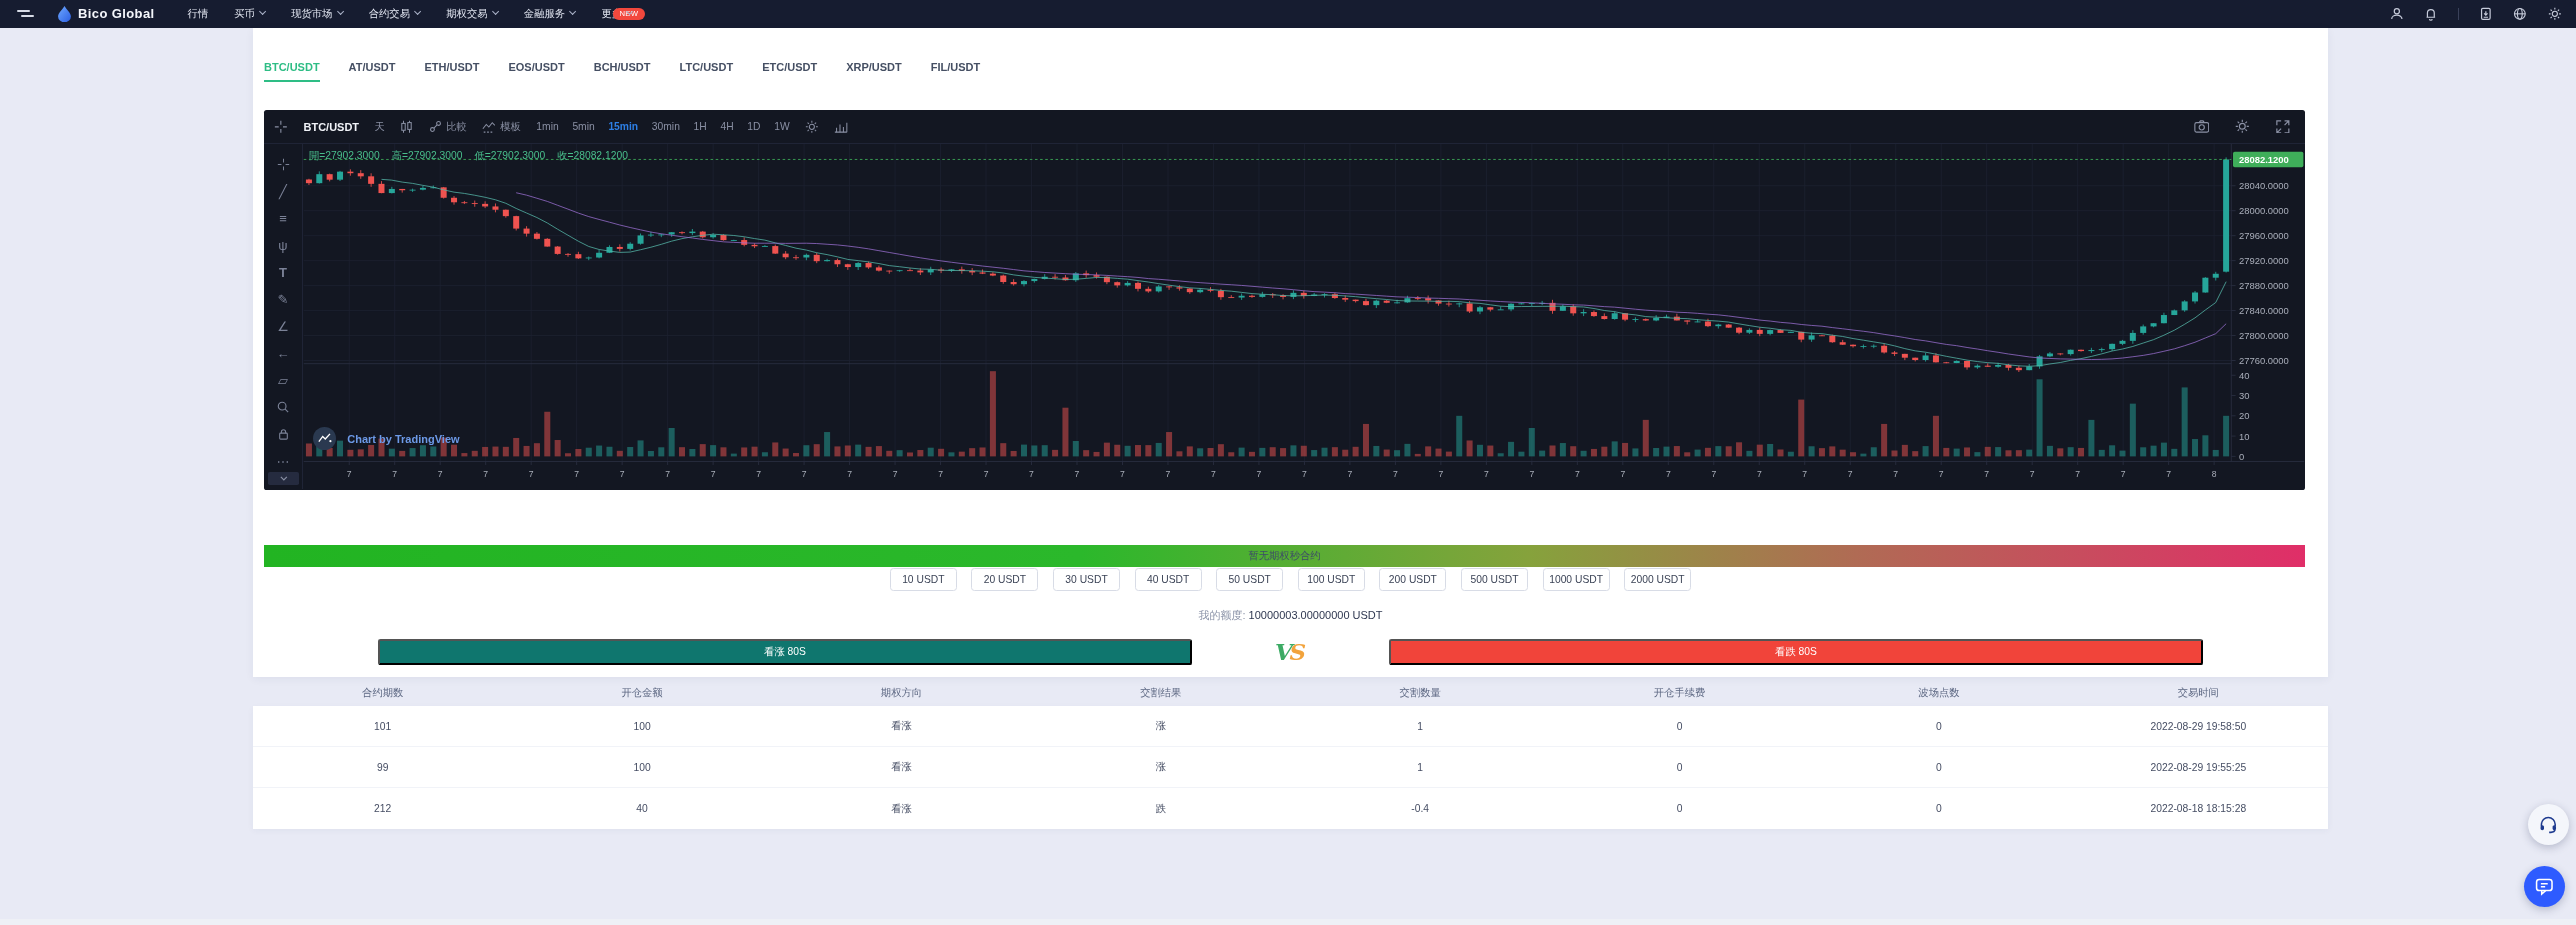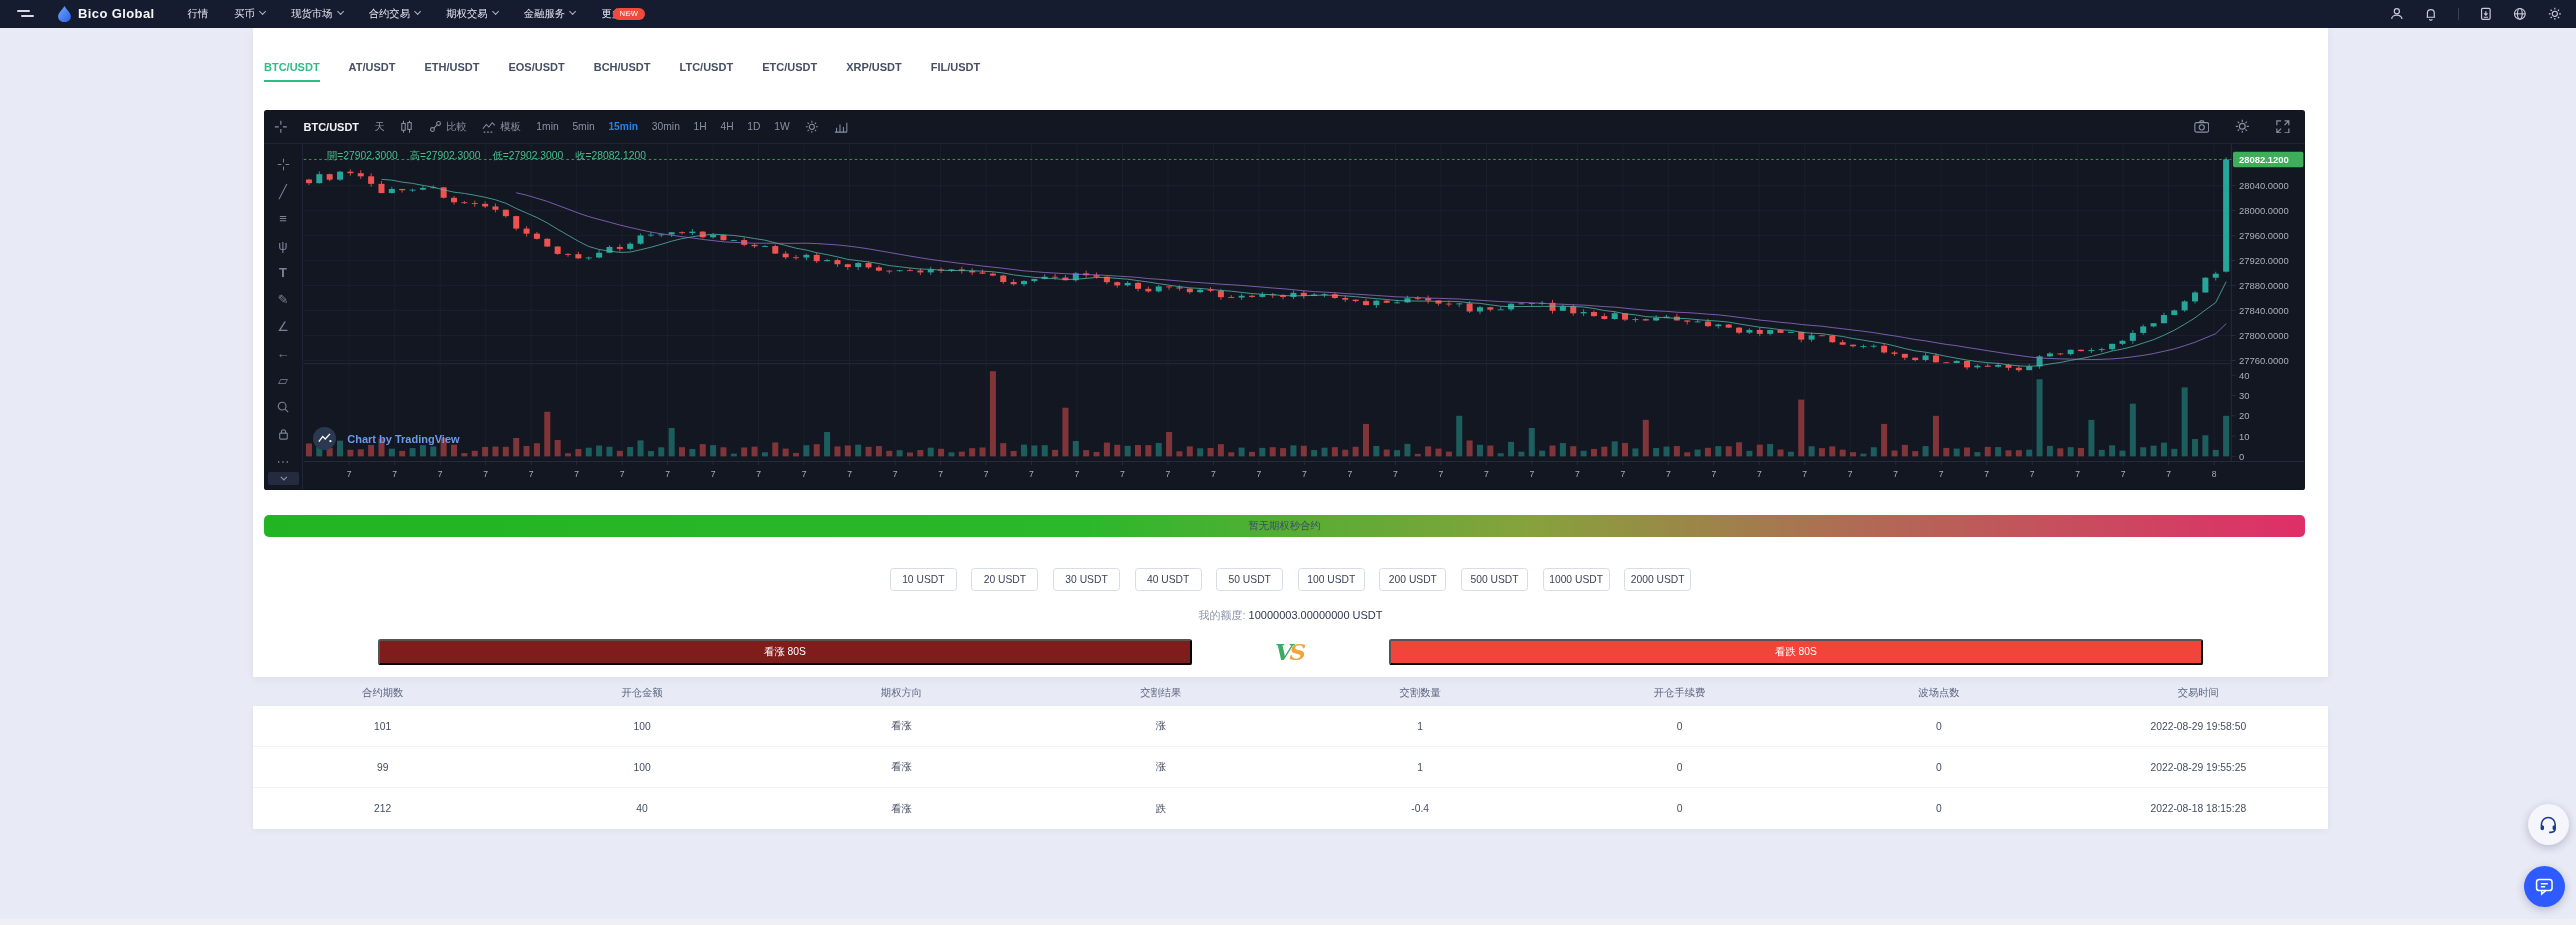--- a/index.html
+++ b/index.html
@@ -36,36 +36,36 @@
 .ct-group{display:flex;align-items:center;gap:4.3px;cursor:pointer}
 .intervals{display:flex;align-items:center;gap:13.7px}
 .interval{font-size:10.3px;color:#8a90a4;cursor:pointer}
 .interval.active{color:#2d7fe6;font-weight:bold}
 .ct-right{margin-left:auto;display:flex;align-items:center;gap:26px}
 .ct-right .ibtn{cursor:pointer;color:#8a90a4;display:flex}
 .chart-tools{position:absolute;left:0;top:34px;width:39px;height:345px;border-right:0.9px solid #1f2436;display:flex;flex-direction:column;align-items:center;padding-top:6.9px;gap:0}
 .tool-btn{width:26px;height:27px;display:flex;align-items:center;justify-content:center;color:#7b8297;font-size:13px;cursor:pointer}
 .tool-collapse{position:absolute;bottom:4.3px;left:4.3px;width:31px;height:13px;background:#252b3f;border-radius:1.7px;display:flex;align-items:center;justify-content:center;cursor:pointer}
 .chart-area{position:absolute;left:39px;top:34px;width:2002px;height:345px}
-.ohlc-legend{position:absolute;left:24px;top:5.2px;display:flex;gap:12px;font-size:10.3px;color:#49be8c;white-space:nowrap}
+.ohlc-legend{position:absolute;left:6px;top:5.2px;display:flex;gap:12px;font-size:10.3px;color:#49be8c;white-space:nowrap}
 .tv-attr{position:absolute;left:10.3px;top:283px;display:flex;align-items:center;gap:11px;cursor:pointer}
 .tv-logo{width:23px;height:23px;border-radius:50%;background:#2a3950;display:flex;align-items:center;justify-content:center}
 .tv-text{color:#6d9ae8;font-size:11px;font-weight:bold}
 
-.banner{left:264px;top:515px;width:2041px;height:21.5px;border-radius:5px;background:linear-gradient(90deg,#22b422 0%,#2bb82b 40%,#86a23c 62%,#b06b54 78%,#e02e68 100%);display:flex;align-items:center;justify-content:center}
+.banner{left:264px;top:545px;width:2041px;height:21.5px;border-radius:0;background:linear-gradient(90deg,#22b422 0%,#2bb82b 40%,#86a23c 62%,#b06b54 78%,#e02e68 100%);display:flex;align-items:center;justify-content:center}
 .banner-text{font-size:10.3px;color:#3d4e66}
 
 .amounts{left:253px;top:568px;width:2075px;display:flex;justify-content:center;gap:14.6px}
 .amt{width:67px;height:23px;border:0.9px solid #d8dce6;border-radius:3.4px;background:#fff;color:#3b4356;font-size:10.3px;display:flex;align-items:center;justify-content:center;cursor:pointer;white-space:nowrap}
 .quota{left:253px;top:608px;width:2075px;text-align:center;font-size:11px}
 .quota-label{color:#8b93a8}
 .quota-value{color:#2e3750}
 .bet-row{left:253px;top:639px;width:2075px;display:flex;justify-content:center;align-items:center;gap:79px}
 .bet-btn{width:814px;height:26px;border-radius:2.6px;color:#fff;font-size:10.3px;display:flex;align-items:center;justify-content:center;cursor:pointer;white-space:nowrap}
-.bet-call{background:#7f1d1d}
+.bet-call{background:#0f766e}
 .bet-put{background:#f1443a}
 .vs{width:39px;text-align:center;font-family:"DejaVu Serif",serif;font-style:italic;font-weight:bold;font-size:23px;line-height:26px}
 .vs-v{color:#3cab64}
 .vs-s{color:#f2a33c;margin-left:-3.4px}
 
 .tbl-header{left:253px;top:680px;width:2075px;height:26px;display:grid;grid-template-columns:repeat(8,1fr);align-items:center;text-align:center;font-size:10.3px;color:#5c6782}
 .tbl-body{left:253px;top:706px;width:2075px;background:#fff;box-shadow:0 1.7px 6.9px rgba(40,50,90,.05)}
 .trow{display:grid;grid-template-columns:repeat(8,1fr);height:41px;align-items:center;text-align:center;font-size:10.3px;color:#454d63;border-bottom:0.9px solid #f1f3f8}
 .trow:last-child{border-bottom:none}
 

